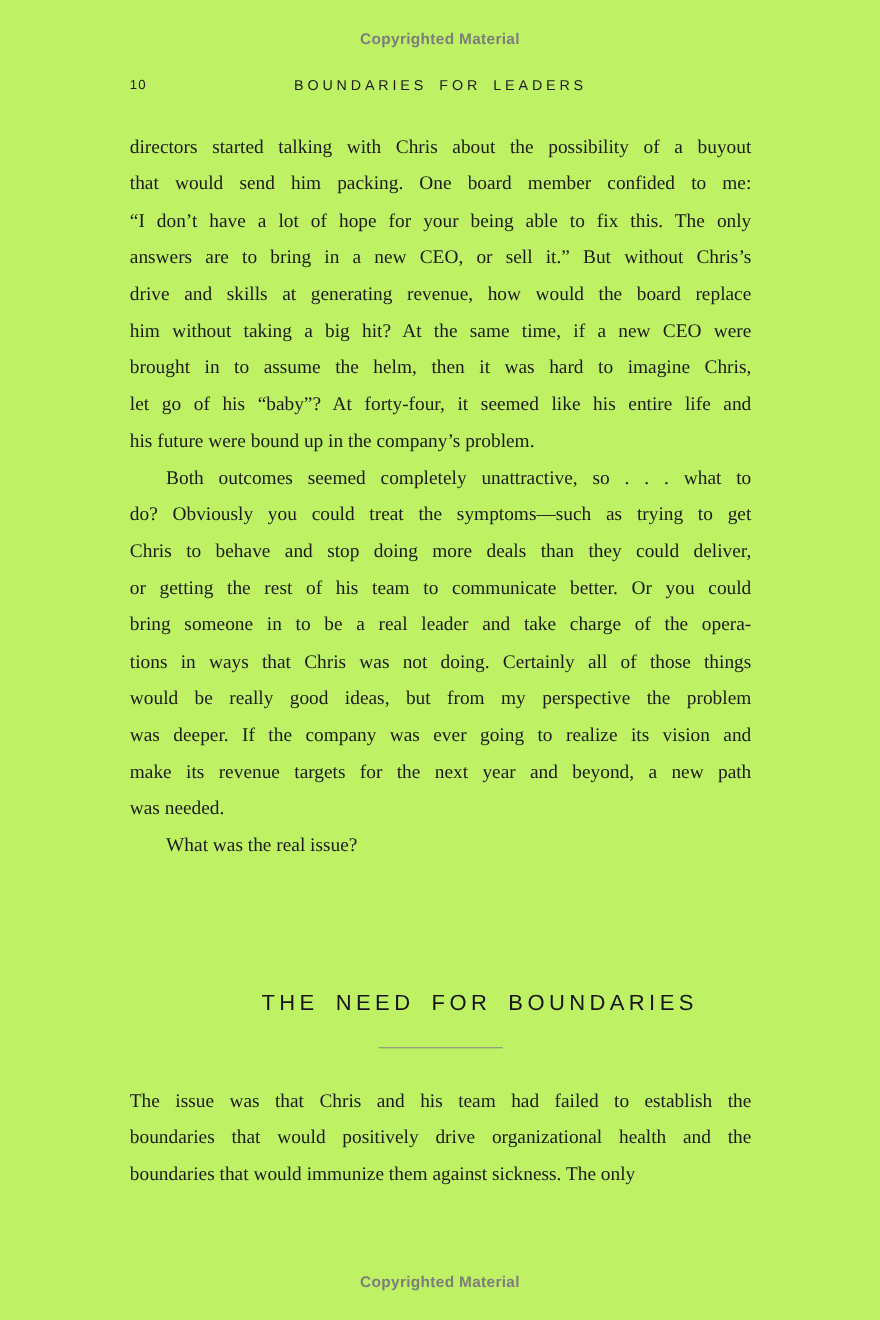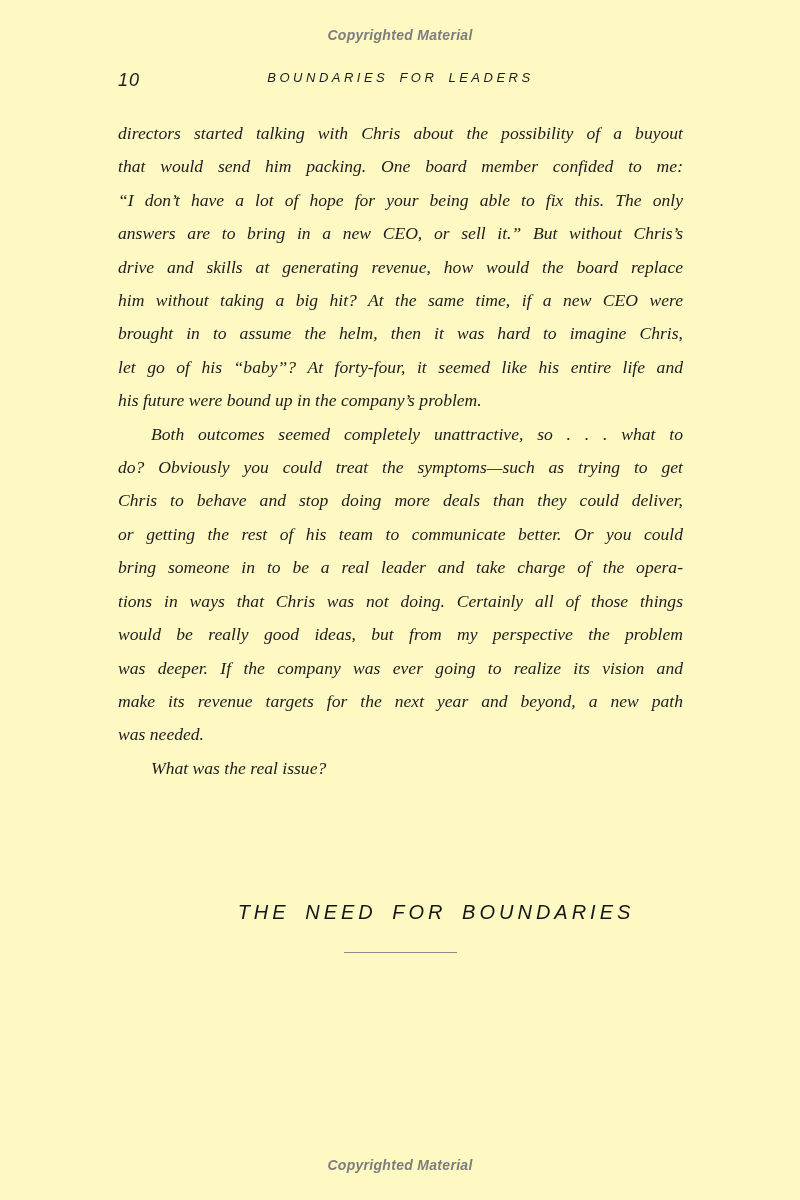--- a/index.html
+++ b/index.html
@@ -1,23 +1,22 @@
 <!DOCTYPE html>
 <html><head>
 <meta charset="utf-8">
 <style>
   html, body { margin: 0; padding: 0; background: #ffffff; }
   .page {
     position: relative;
     width: 800px;
     height: 1200px;
-    background: #fef9c3;
+    background: #bef264;
     font-family: "Liberation Serif", serif;
     overflow: hidden;
-    font-style: italic;
   }
   .copyright {
     position: absolute;
     left: 0;
     width: 100%;
     text-align: center;
     font-family: "Liberation Sans", sans-serif;
     font-weight: bold;
     font-size: 14px;
     letter-spacing: 0.3px;
@@ -31,21 +30,21 @@
     left: 118px;
     width: 565px;
     height: 20px;
   }
   .page-num {
     position: absolute;
     left: 0;
     top: 0;
     font-family: "Liberation Sans", sans-serif;
     font-weight: 300;
-    font-size: 18px;
+    font-size: 12px;
     letter-spacing: 1px;
     color: #1d1d1d;
   }
   .running-title {
     text-align: center;
     font-family: "Liberation Sans", sans-serif;
     font-weight: 300;
     font-size: 13px;
     letter-spacing: 3.5px;
     word-spacing: 4px;
@@ -128,16 +127,23 @@
       </div>
       <div class="para">
         <div class="line last indent">What was the real issue?</div>
       </div>
     </div>
 
   <div class="section-heading">THE NEED FOR BOUNDARIES</div>
 
   <div class="divider"></div>
 
+  <div class="section-text">
+      <div class="para">
+        <div class="line">The issue was that Chris and his team had failed to establish the</div>
+        <div class="line">boundaries that would positively drive organizational health and the</div>
+        <div class="line last">boundaries that would immunize them against sickness. The only</div>
+      </div>
+    </div>
 
   <div class="copyright copyright-bottom">Copyrighted Material</div>
 
 </div>
 
 </body></html>

